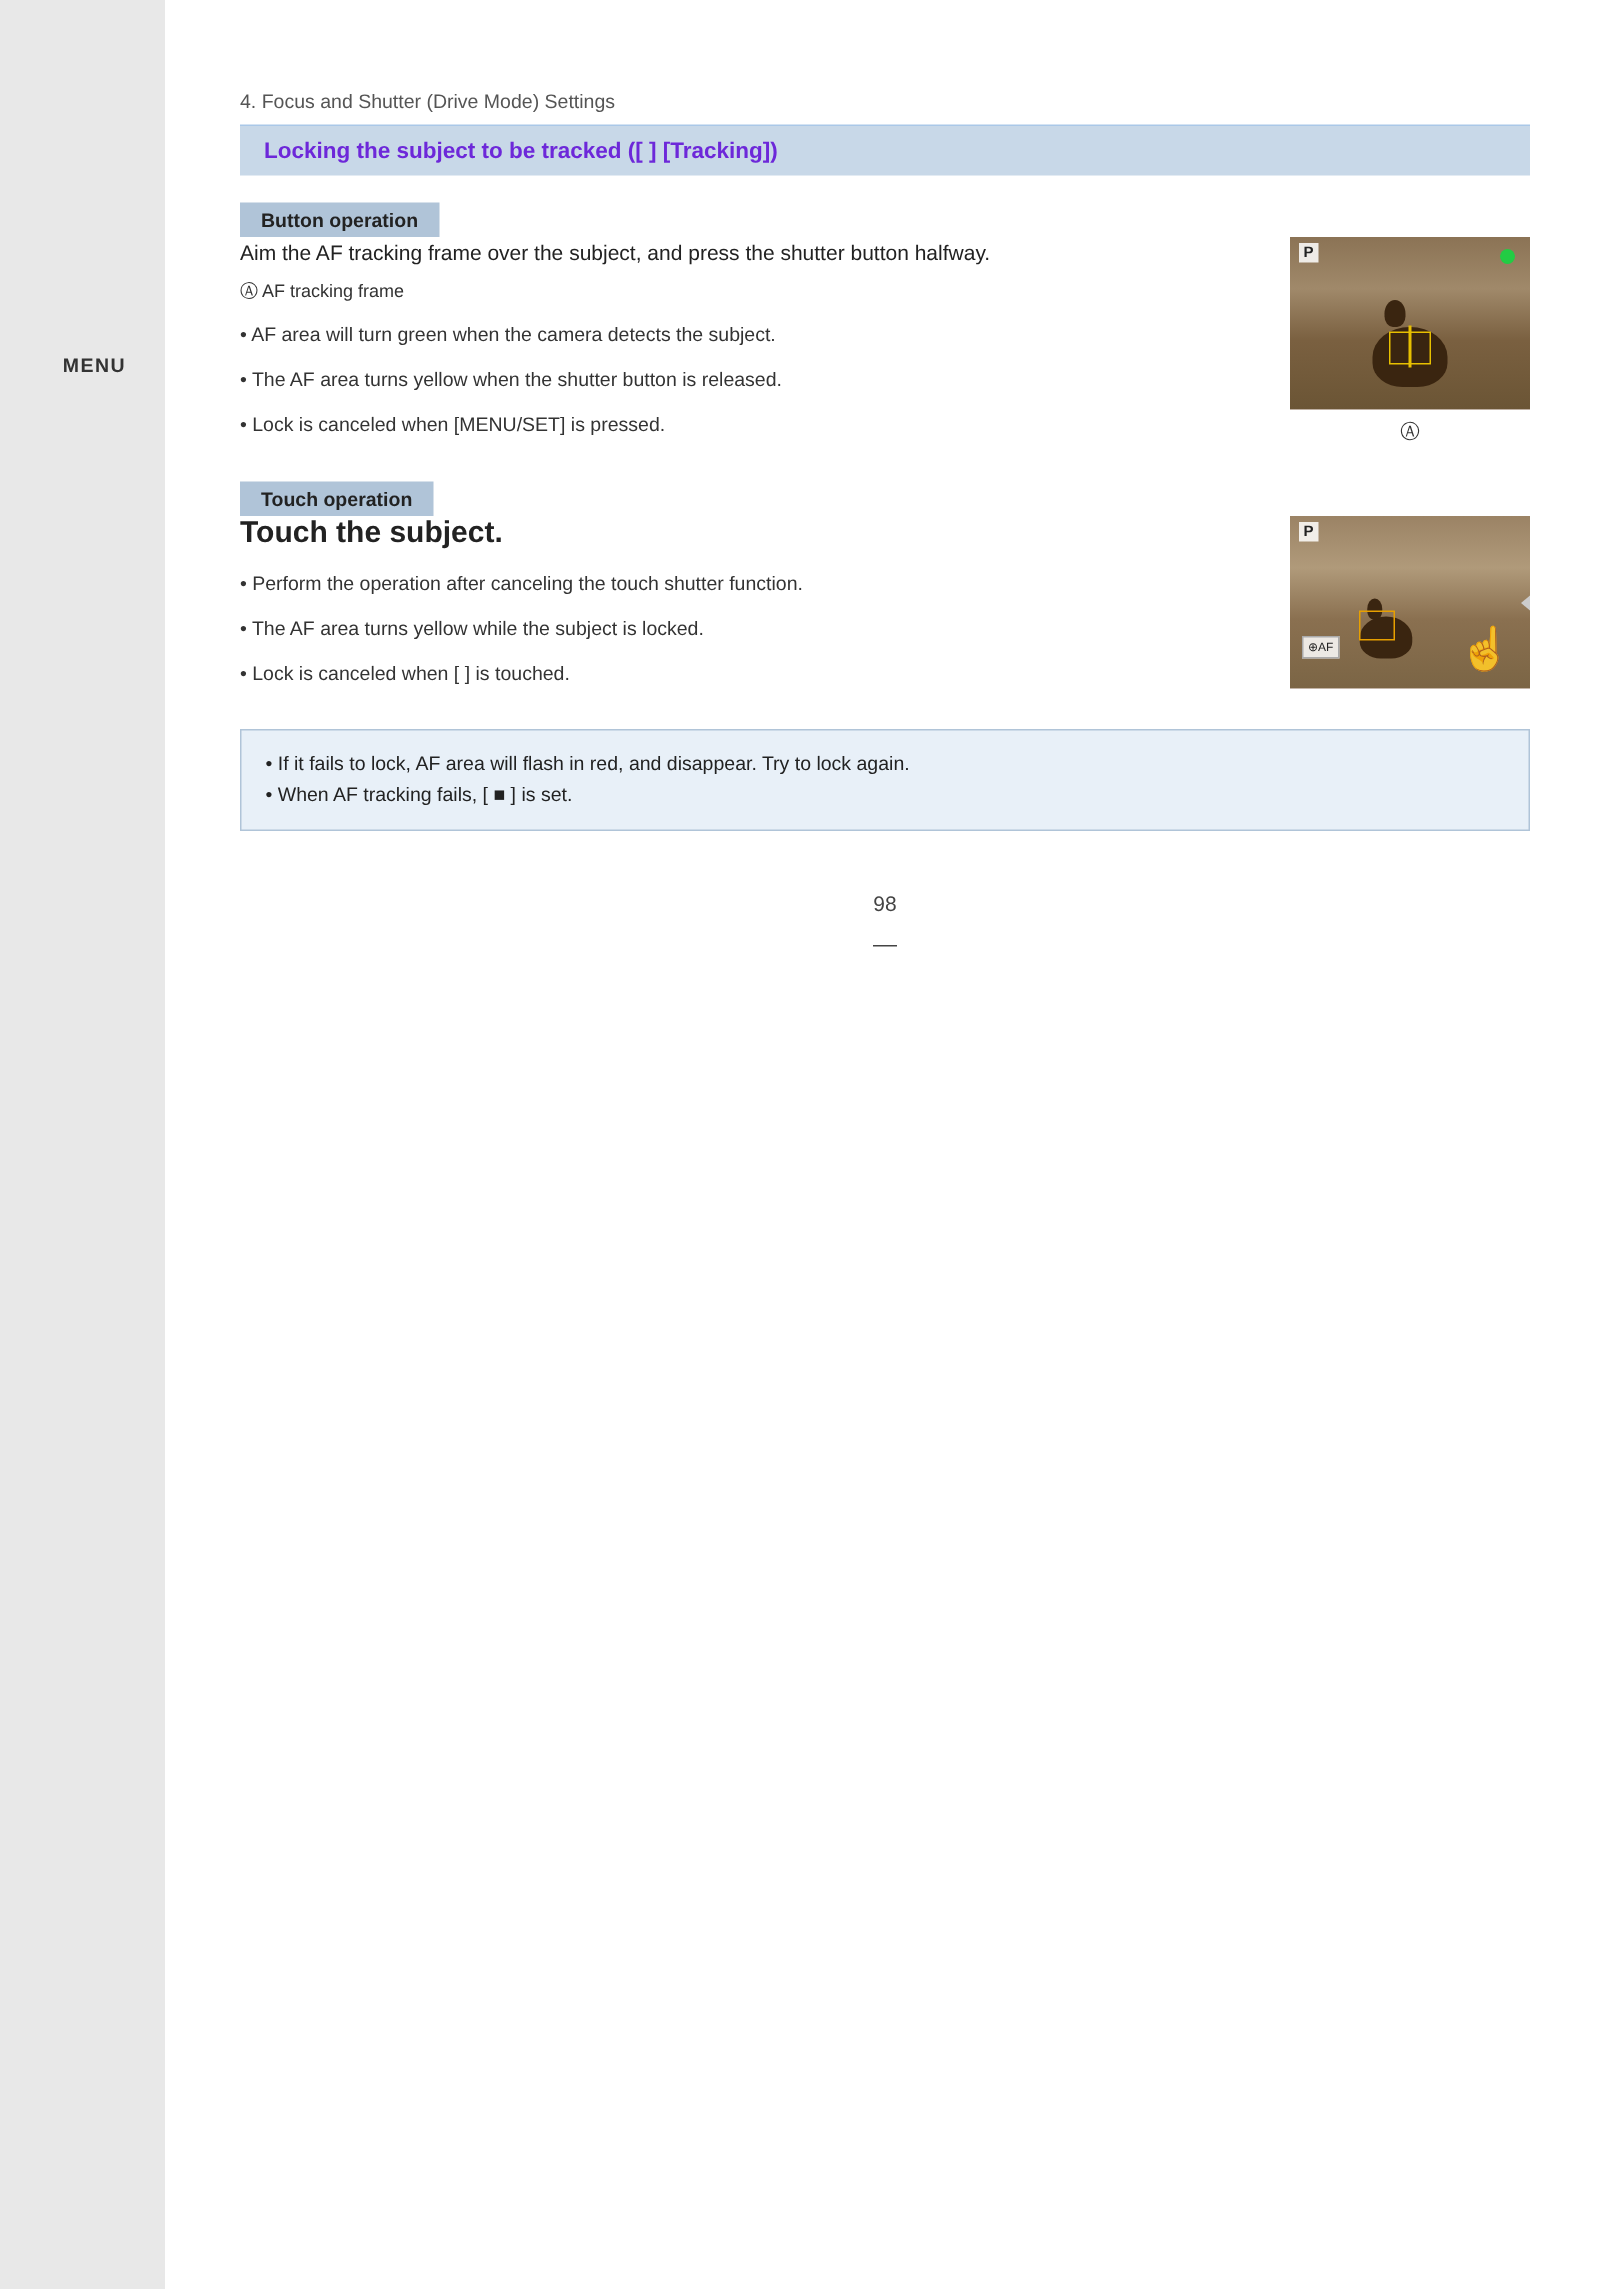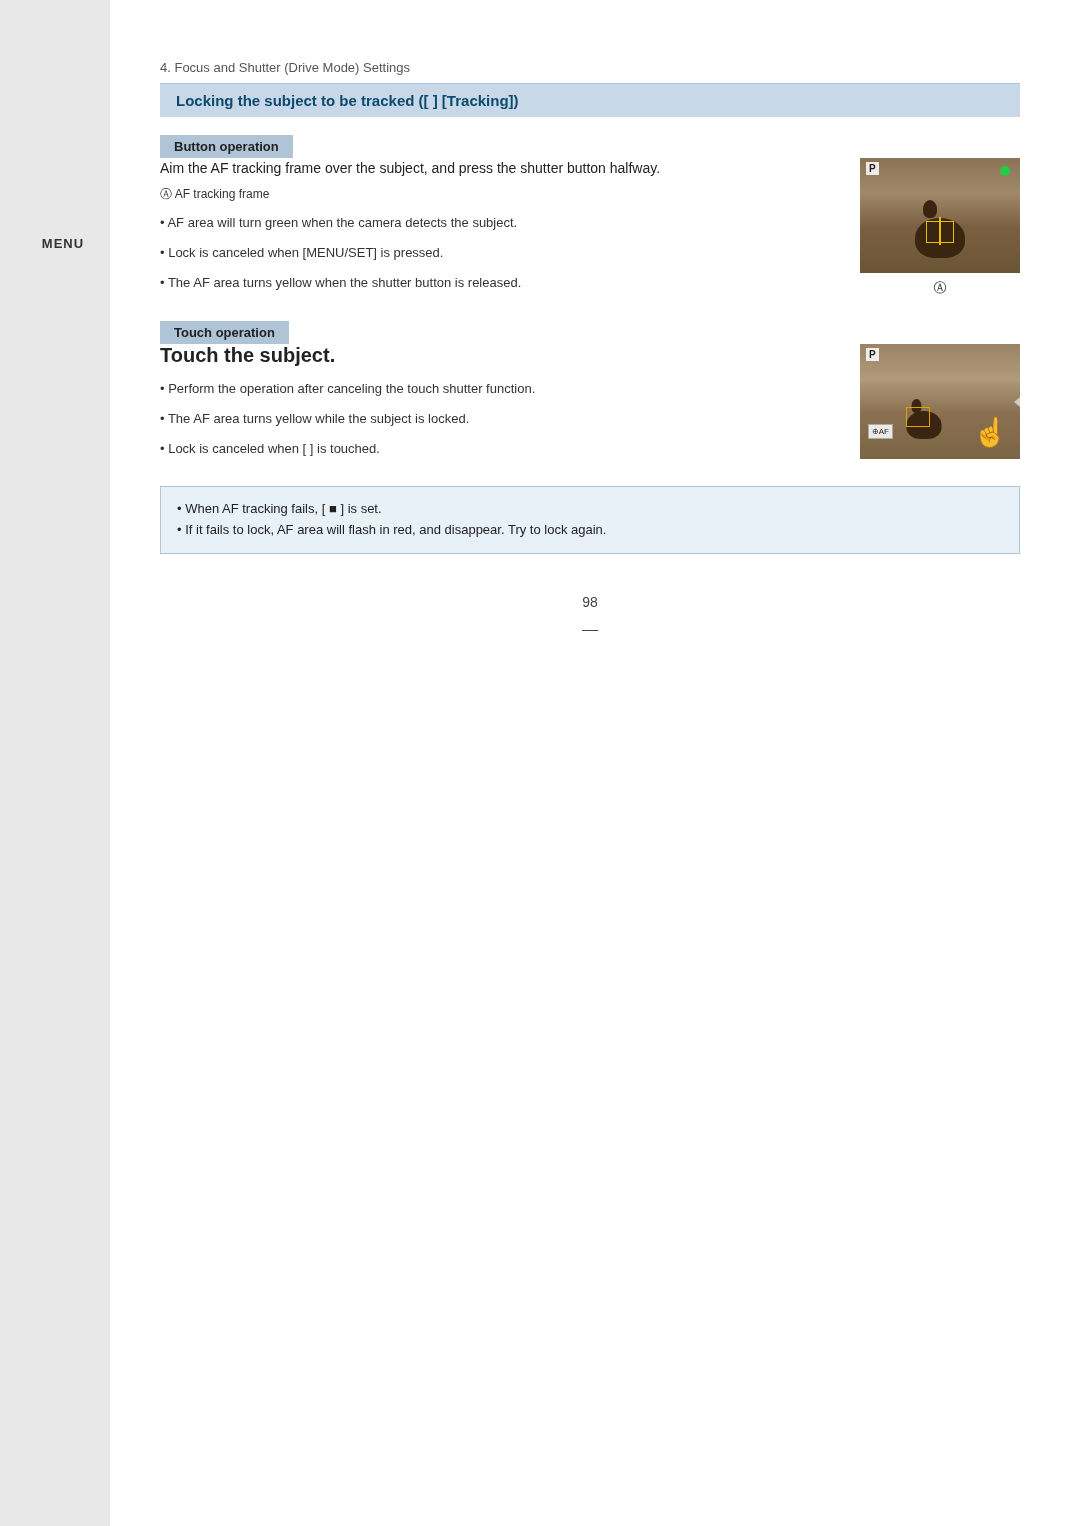--- a/index.html
+++ b/index.html
@@ -57,21 +57,21 @@
       padding-bottom: 8px;
       border-bottom: 1px solid #aac8e8;
     }
 
     
     .section-header {
       background: #c8d8e8;
       padding: 8px 16px;
       font-size: 15px;
       font-weight: bold;
-      color: #0c4a6e;
+      color: #6d28d9;
       margin-bottom: 18px;
     }
 
     
     .sub-header {
       background: #b0c4d8;
       display: inline-block;
       padding: 4px 14px;
       font-size: 13px;
       font-weight: bold;
@@ -348,22 +348,22 @@
 
   <div class="content-section">
     <div class="sub-header">
       <span>Button operation</span>
     </div>
     <div class="content-row">
       <div class="content-text">
         <p class="body-text">Aim the AF tracking frame over the subject, and press the shutter button halfway.</p>
         <p class="label-text">Ⓐ  AF tracking frame</p>
         <p class="bullet-text">• AF area will turn green when the camera detects the subject.</p>
+        <p class="bullet-text">• The AF area turns yellow when the shutter button is released.</p>
         <p class="bullet-text">• Lock is canceled when [MENU/SET] is pressed.</p>
-        <p class="bullet-text">• The AF area turns yellow when the shutter button is released.</p>
       </div>
 
       <div style="display:flex;flex-direction:column;align-items:center;">
         <div class="camera-image">
           <div class="camera-image-inner">
             <div class="scene-bg"></div>
             <div class="p-badge">P</div>
             <div class="green-dot"></div>
             <div class="scene-dog"></div>
             <div class="tracking-box"></div>
@@ -400,21 +400,21 @@
             <div style="position:absolute;right:0;top:50%;transform:translateY(-50%);display:flex;flex-direction:column;gap:2px;">
               <div style="width:0;height:0;border-top:5px solid transparent;border-bottom:5px solid transparent;border-right:6px solid #ccc;"></div>
             </div>
           </div>
         </div>
       </div>
     </div>
   </div>
 
   <div class="info-box">
+    <p class="info-bullet">• If it fails to lock, AF area will flash in red, and disappear. Try to lock again.</p>
     <p class="info-bullet">• When AF tracking fails, [  ■  ] is set.</p>
-    <p class="info-bullet">• If it fails to lock, AF area will flash in red, and disappear. Try to lock again.</p>
   </div>
 
   <div class="page-number">
     <span>98</span>
   </div>
 
 </div>
 
 </body></html>

